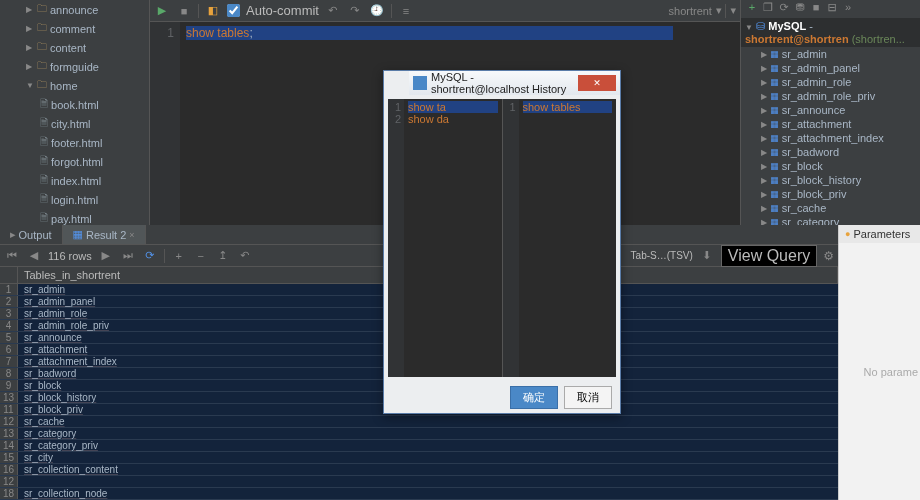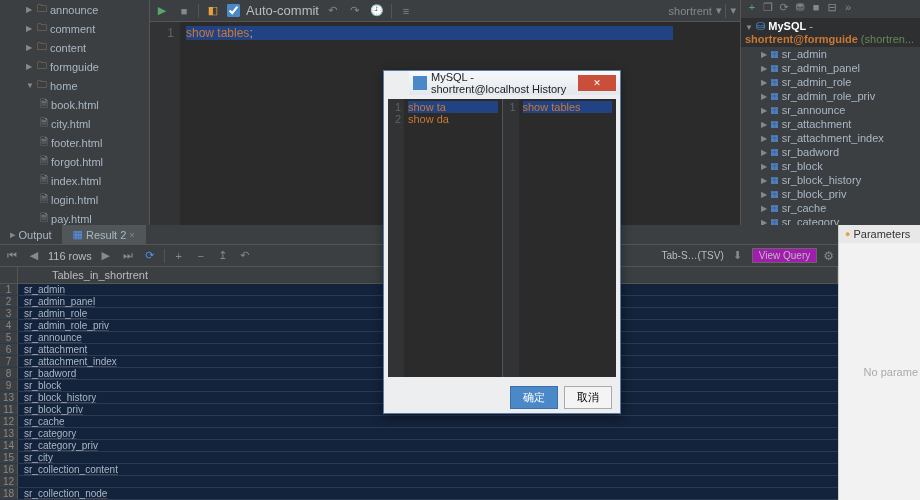--- a/index.html
+++ b/index.html
@@ -39,24 +39,24 @@
 .bottom { position: absolute; top: 225px; left: 0; right: 0; bottom: 0; display: flex; }
 .bottom-left { flex: 1; display: flex; flex-direction: column; background: #3c3f41; }
 .tabs { height: 20px; display: flex; border-bottom: 1px solid #555; }
 .tab { padding: 2px 10px; font-size: 11px; border-right: 1px solid #555; cursor: pointer; display: flex; align-items: center; gap: 3px; }
 .tab.active { background: #515658; }
 .tab .x { color: #888; font-size: 9px; }
 .result-tb { height: 22px; display: flex; align-items: center; padding: 0 4px; gap: 6px; border-bottom: 1px solid #555; }
 .result-tb .rows { color: #bbb; font-size: 11px; }
 .result-tb-right { margin-left: auto; display: flex; align-items: center; gap: 6px; }
 .tsv { font-size: 10px; color: #bbb; }
-.view-q { background: #a21caf; border: 1px solid #666; color: #bbb; font-size: 10px; padding: 1px 6px; cursor: pointer; }
+.view-q { background: #000000; border: 1px solid #666; color: #bbb; font-size: 16px; padding: 1px 6px; cursor: pointer; }
 .gear { color: #888; font-size: 12px; }
 .result-grid { flex: 1; overflow: auto; background: #13233b; }
-.grid-head { display: flex; background: #3c3f41; border-bottom: 1px solid #555; position: sticky; top: 0; gap: 28px; }
+.grid-head { display: flex; background: #3c3f41; border-bottom: 1px solid #555; position: sticky; top: 0; }
 .gh-num { width: 18px; border-right: 1px solid #555; }
 .gh-col { flex: 1; padding: 2px 6px; color: #bbb; font-size: 11px; border-right: 1px solid #555; }
 .grid-row { display: flex; border-bottom: 1px solid #2a3a50; font-size: 10px; font-family: Consolas, monospace; }
 .gr-num { width: 18px; background: #3c3f41; color: #888; text-align: center; border-right: 1px solid #555; }
 .gr-val { flex: 1; padding: 0 6px; color: #a9b7c6; text-decoration: underline; text-decoration-color: #445; }
 .bottom-right { width: 82px; background: #f2f2f2; border-left: 1px solid #ccc; color: #333; display: flex; flex-direction: column; }
 .params-h { background: #e8e8e8; padding: 3px 6px; font-size: 11px; display: flex; align-items: center; gap: 3px; }
 .params-h .dot { color: #e8a33d; font-size: 9px; }
 .params-body { flex: 1; display: flex; align-items: center; justify-content: flex-end; color: #aaa; font-size: 11px; padding-right: 2px; }
 
@@ -133,21 +133,21 @@
       <span>❐</span>
       <span>⟳</span>
       <span>⛃</span>
       <span>■</span>
       <span>⊟</span>
       <span>»</span>
     </div>
     <div class="db-header">
       <span style="color:#888;font-size:8px">▼</span>
       <span style="color:#5394ec">⛁</span>
-      <span class="mysql">MySQL</span> - <span class="conn">shortrent@formguide</span> <span class="schema">(shortren...</span>
+      <span class="mysql">MySQL</span> - <span class="conn">shortrent@shortren</span> <span class="schema">(shortren...</span>
     </div>
     <div class="db-tree">
         <div class="db-item"><span style="color:#888;font-size:8px">▶</span><span class="ico">▦</span> sr_admin</div>
         <div class="db-item"><span style="color:#888;font-size:8px">▶</span><span class="ico">▦</span> sr_admin_panel</div>
         <div class="db-item"><span style="color:#888;font-size:8px">▶</span><span class="ico">▦</span> sr_admin_role</div>
         <div class="db-item"><span style="color:#888;font-size:8px">▶</span><span class="ico">▦</span> sr_admin_role_priv</div>
         <div class="db-item"><span style="color:#888;font-size:8px">▶</span><span class="ico">▦</span> sr_announce</div>
         <div class="db-item"><span style="color:#888;font-size:8px">▶</span><span class="ico">▦</span> sr_attachment</div>
         <div class="db-item"><span style="color:#888;font-size:8px">▶</span><span class="ico">▦</span> sr_attachment_index</div>
         <div class="db-item"><span style="color:#888;font-size:8px">▶</span><span class="ico">▦</span> sr_badword</div>

